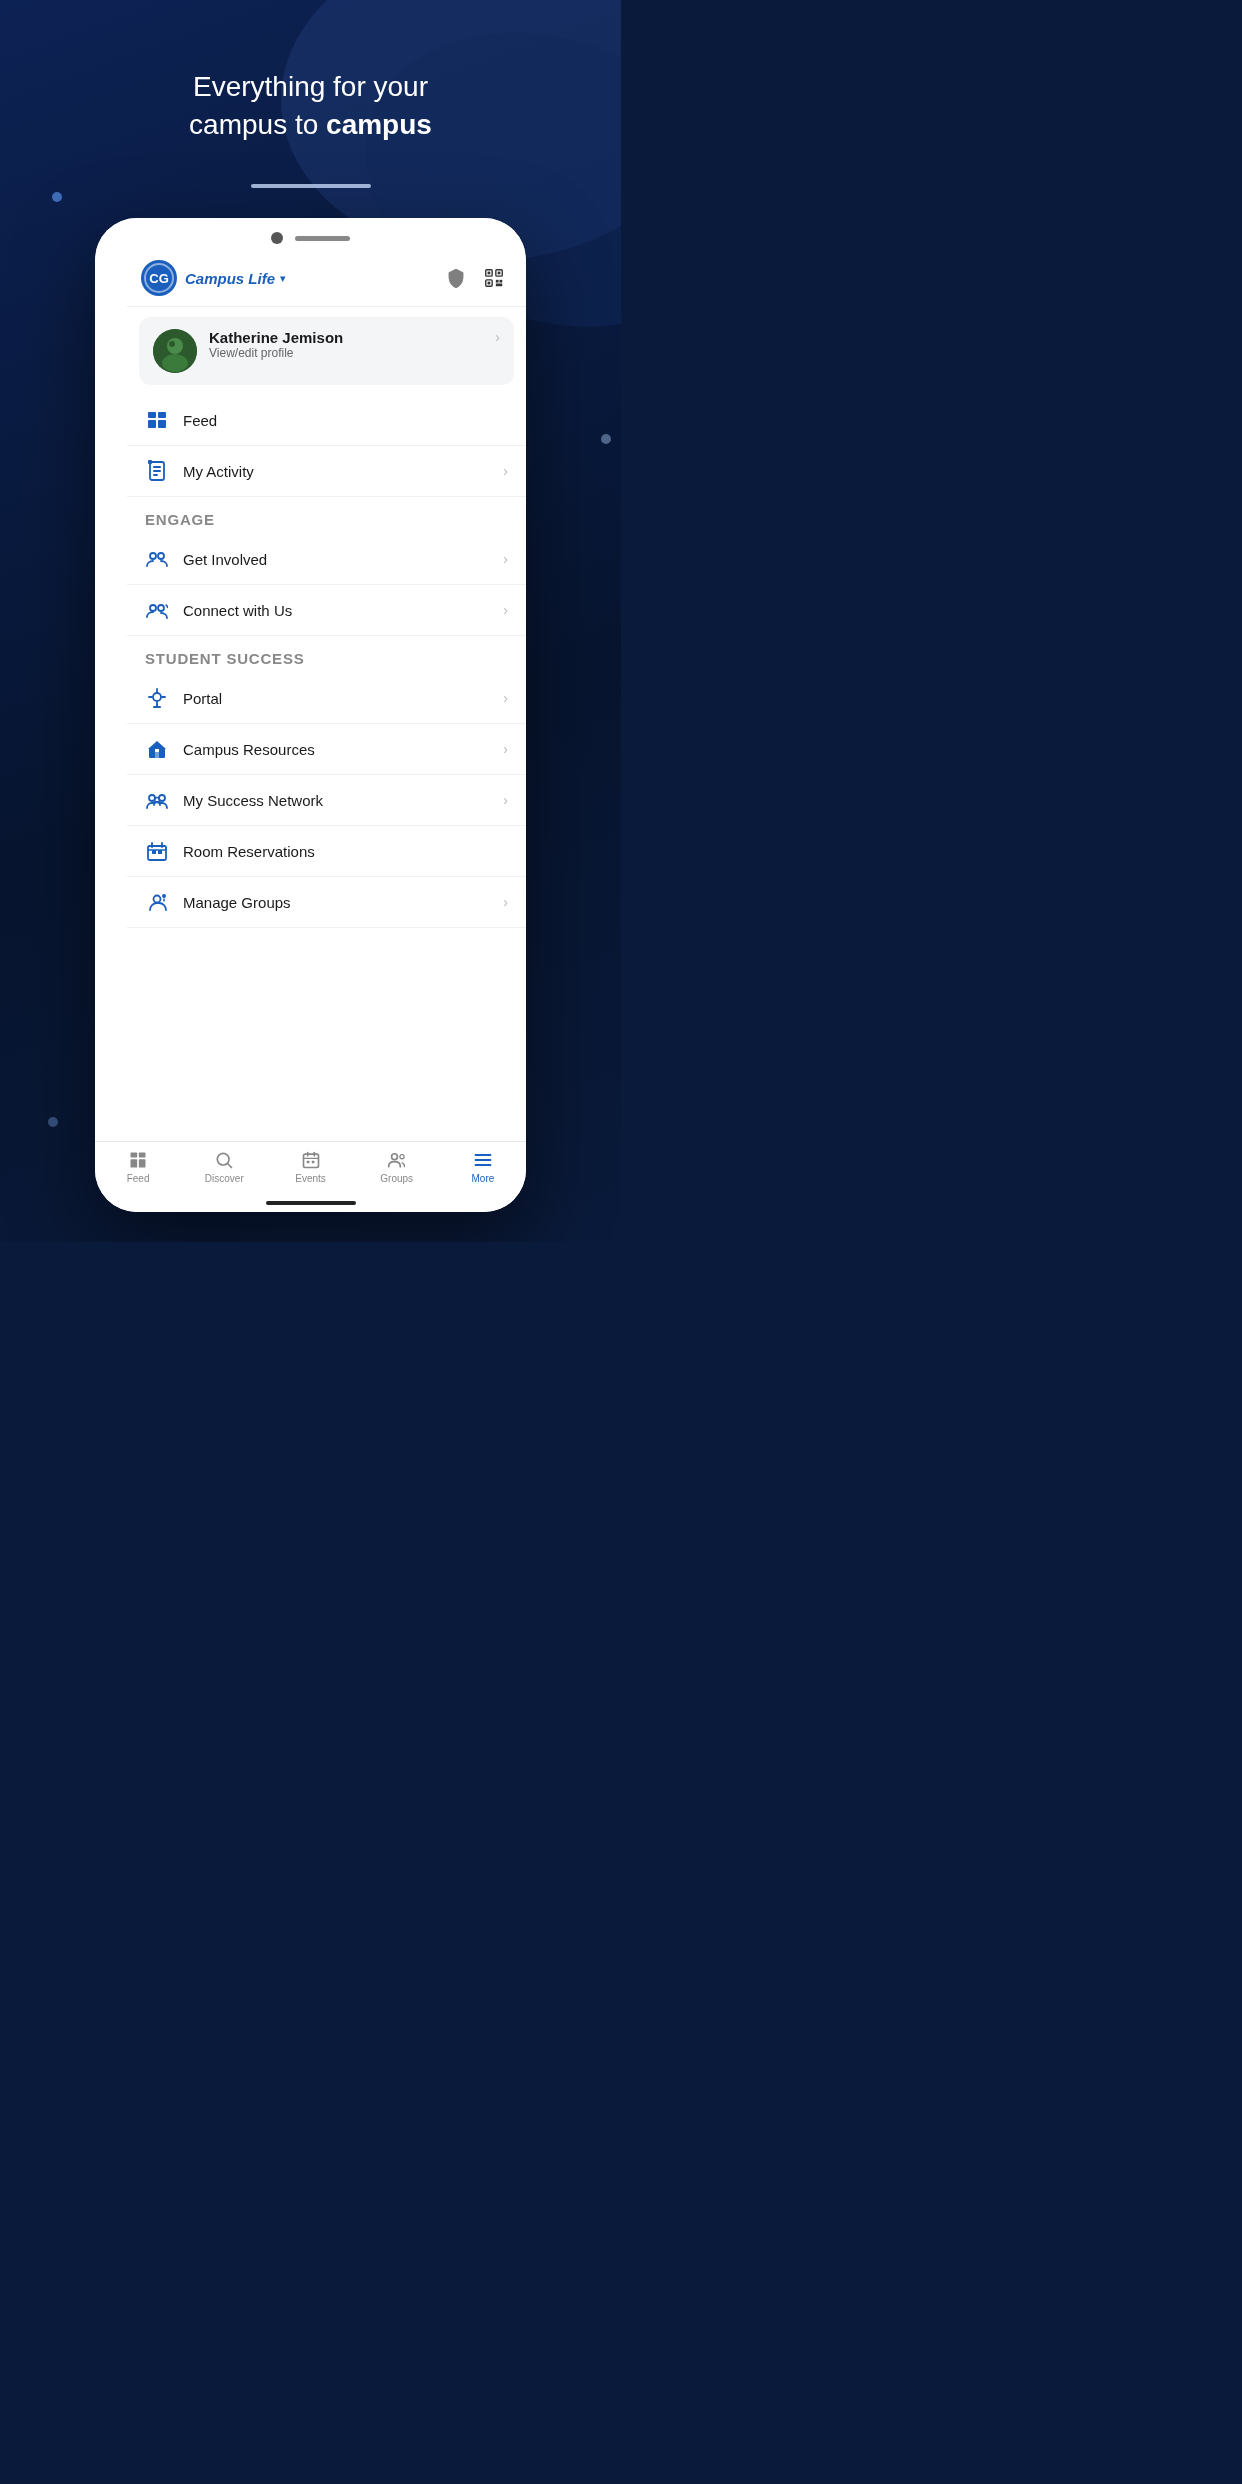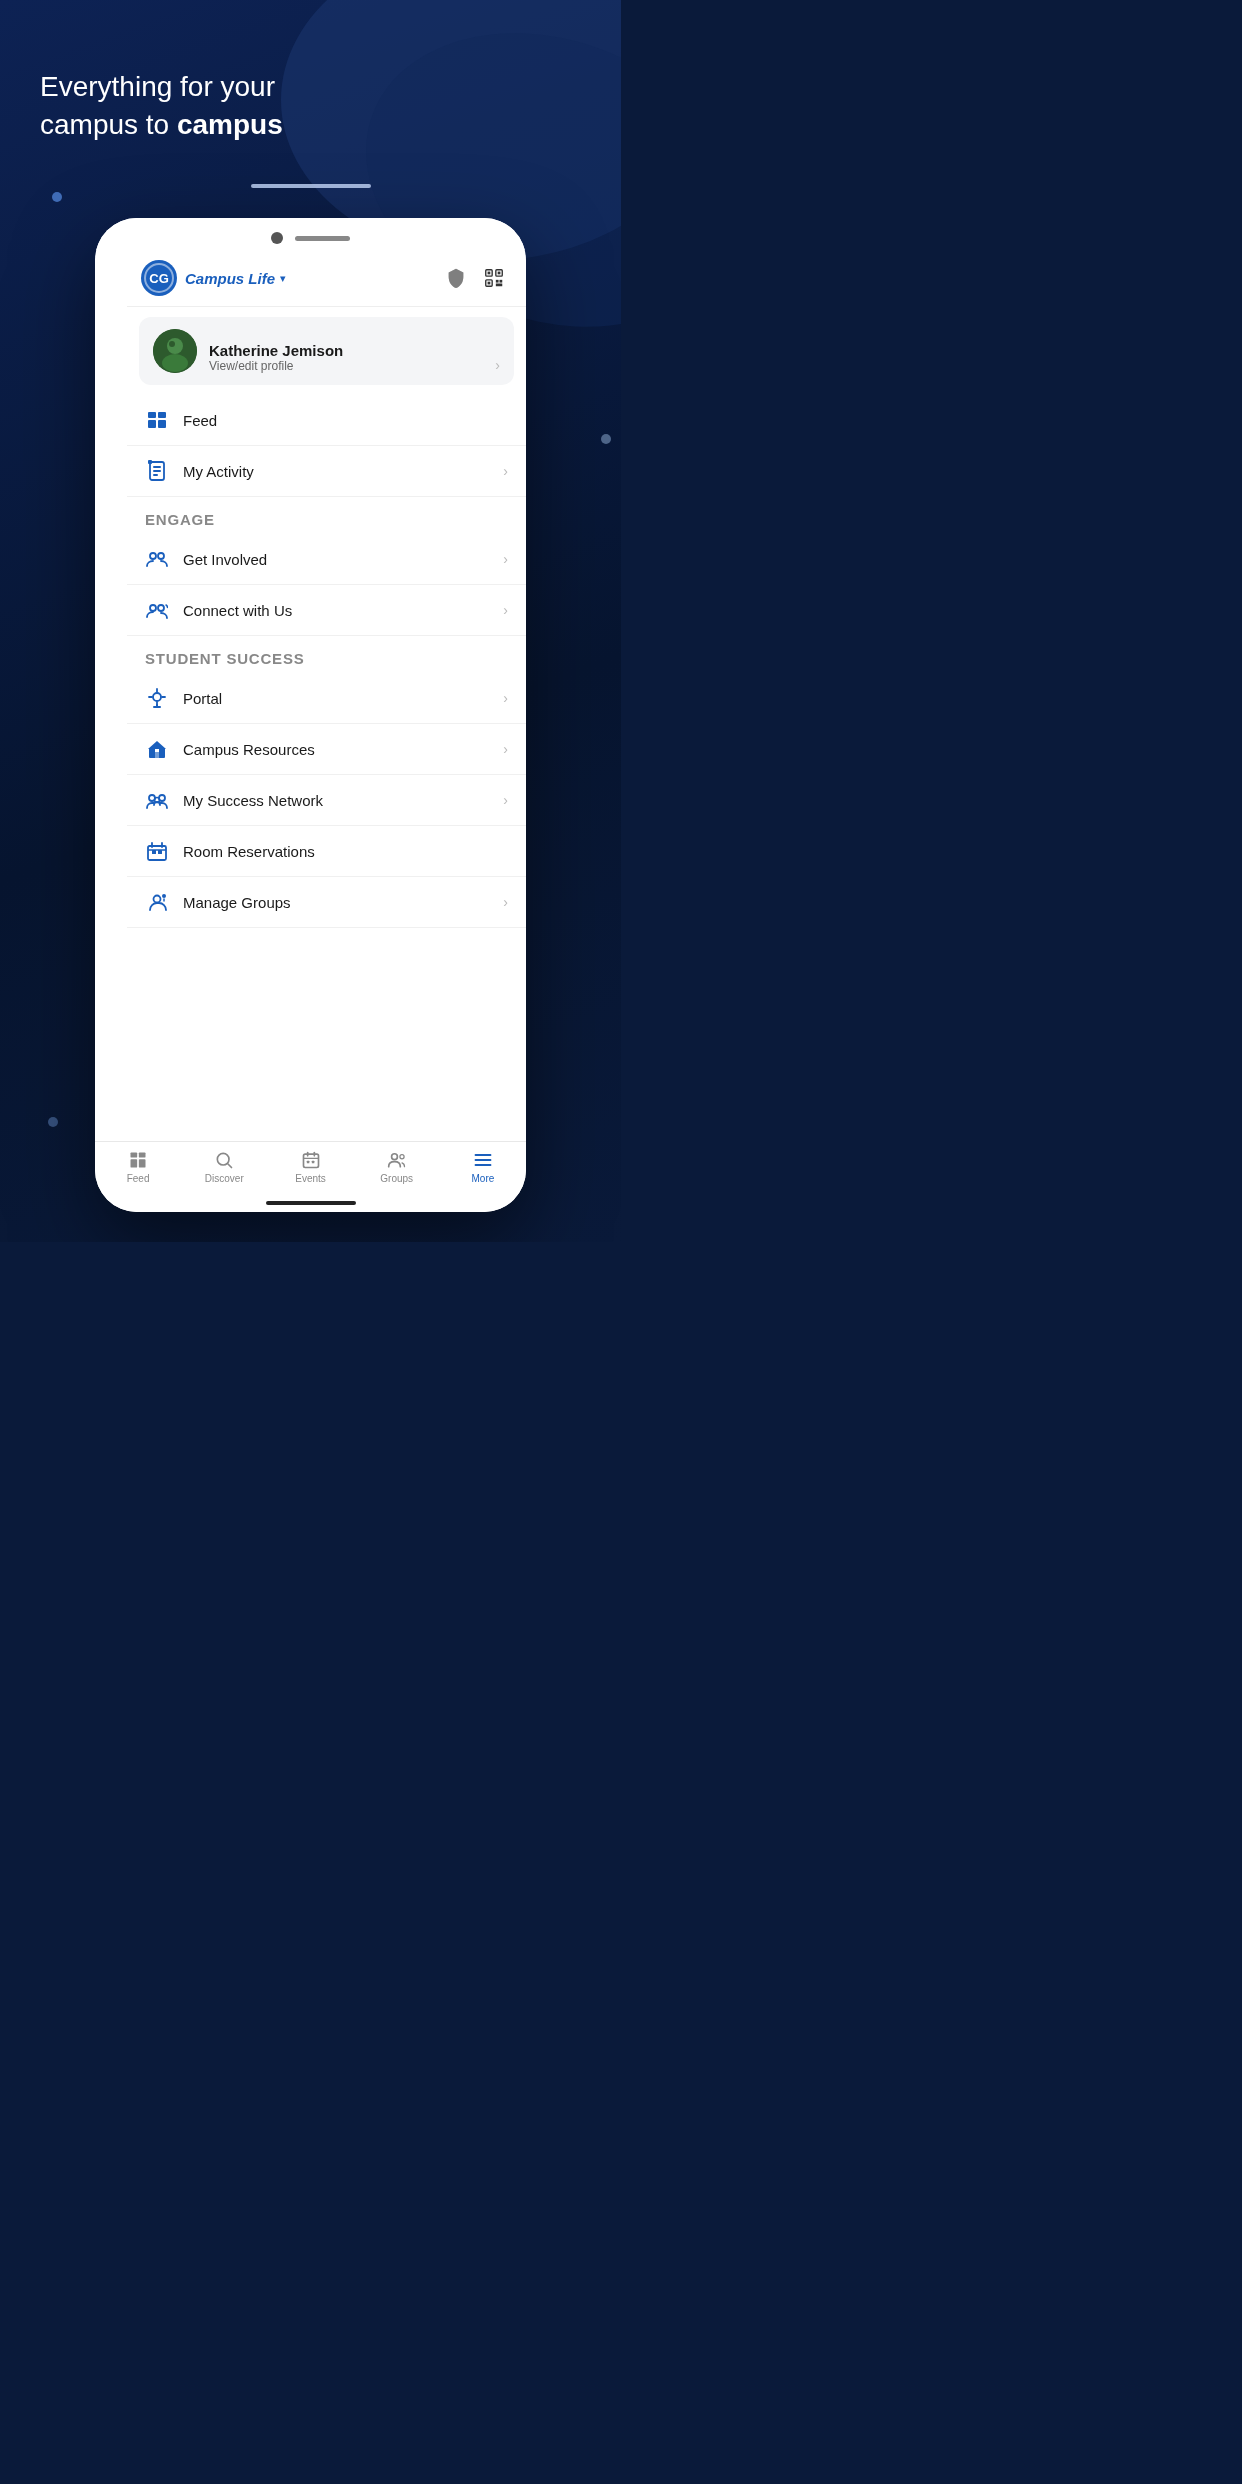--- a/index.html
+++ b/index.html
@@ -70,20 +70,21 @@
       height: 10px;
       border-radius: 50%;
       background: rgba(100, 140, 200, 0.5);
     }
 
     .header-text {
       position: absolute;
       top: 68px;
       left: 0;
       right: 0;
+      text-align: center;
       color: white;
       font-size: 28px;
       line-height: 1.35;
       font-weight: 400;
       padding: 0 40px;
     }
 
     .header-text strong {
       font-weight: 800;
     }
@@ -227,21 +228,21 @@
       justify-content: center;
     }
 
     
     .profile-card {
       margin: 10px 12px;
       background: #f4f5f7;
       border-radius: 12px;
       padding: 12px 14px;
       display: flex;
-      align-items: flex-end;
+      align-items: flex-start;
       gap: 12px;
       cursor: pointer;
     }
 
     .avatar-wrap {
       width: 44px;
       height: 44px;
       border-radius: 50%;
       overflow: hidden;
       background: #2d5a2d;

